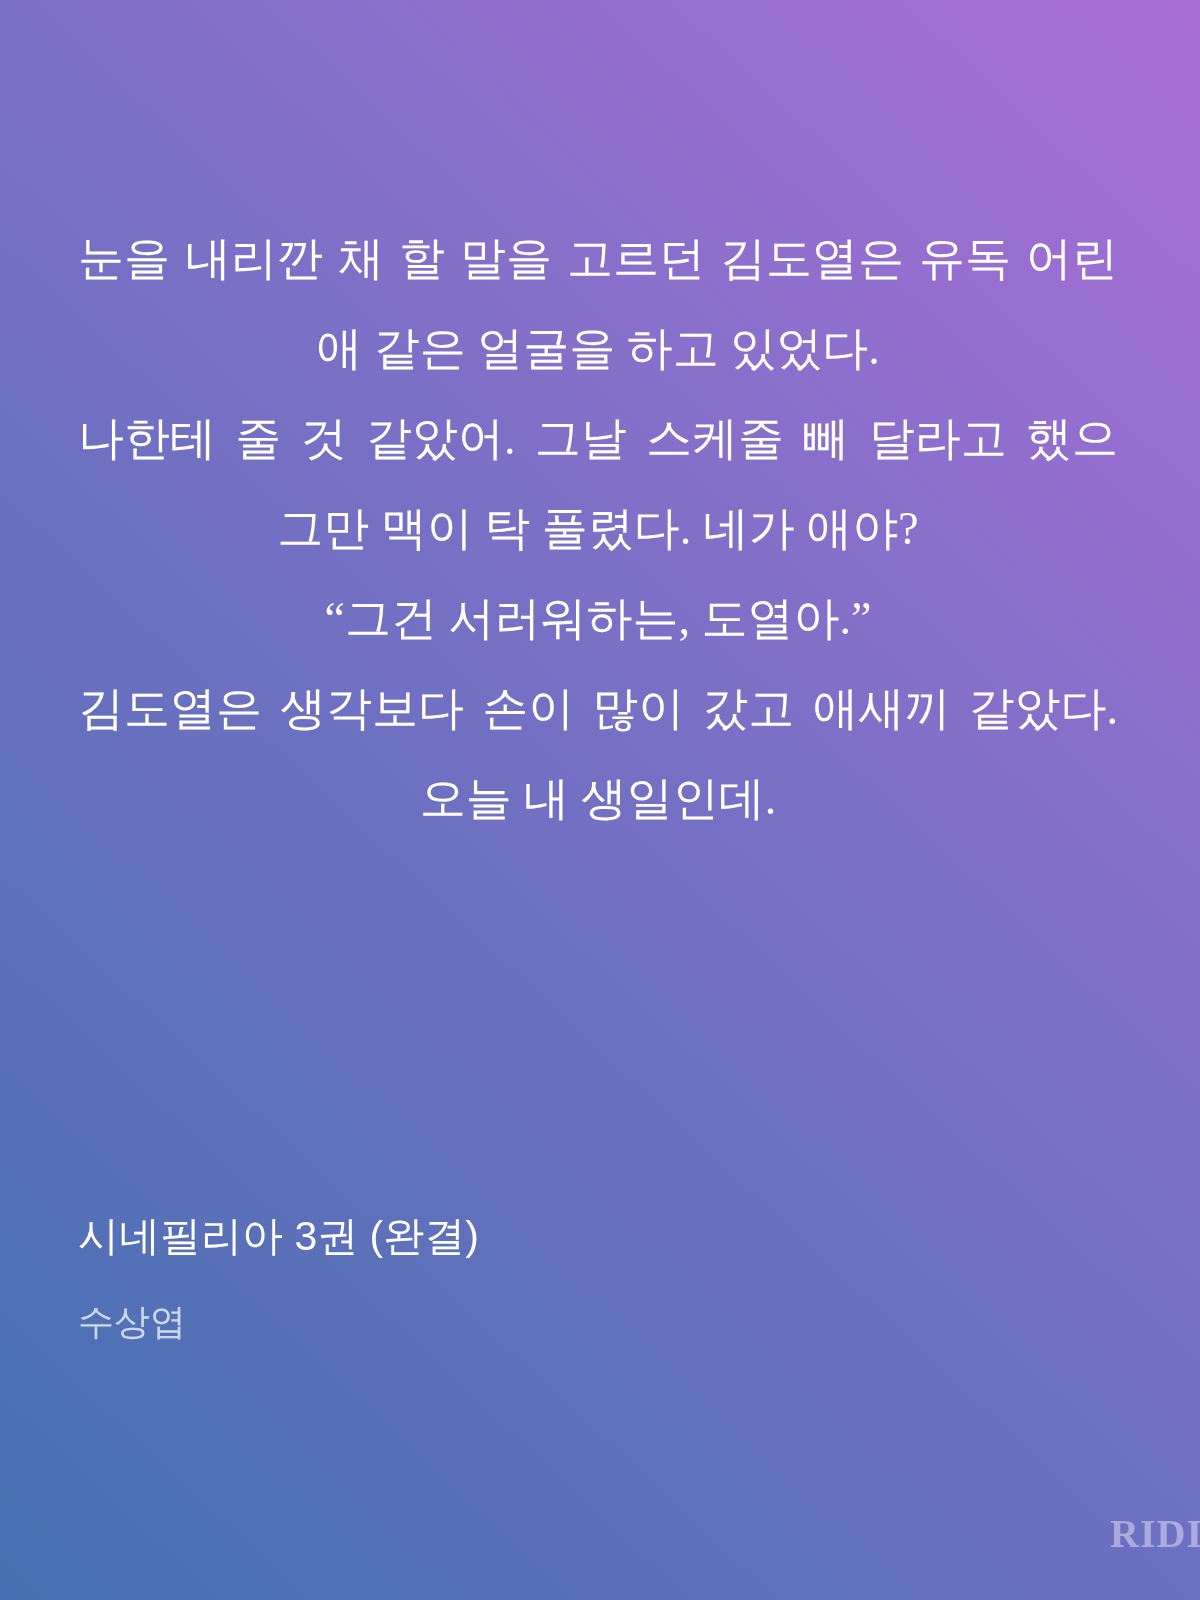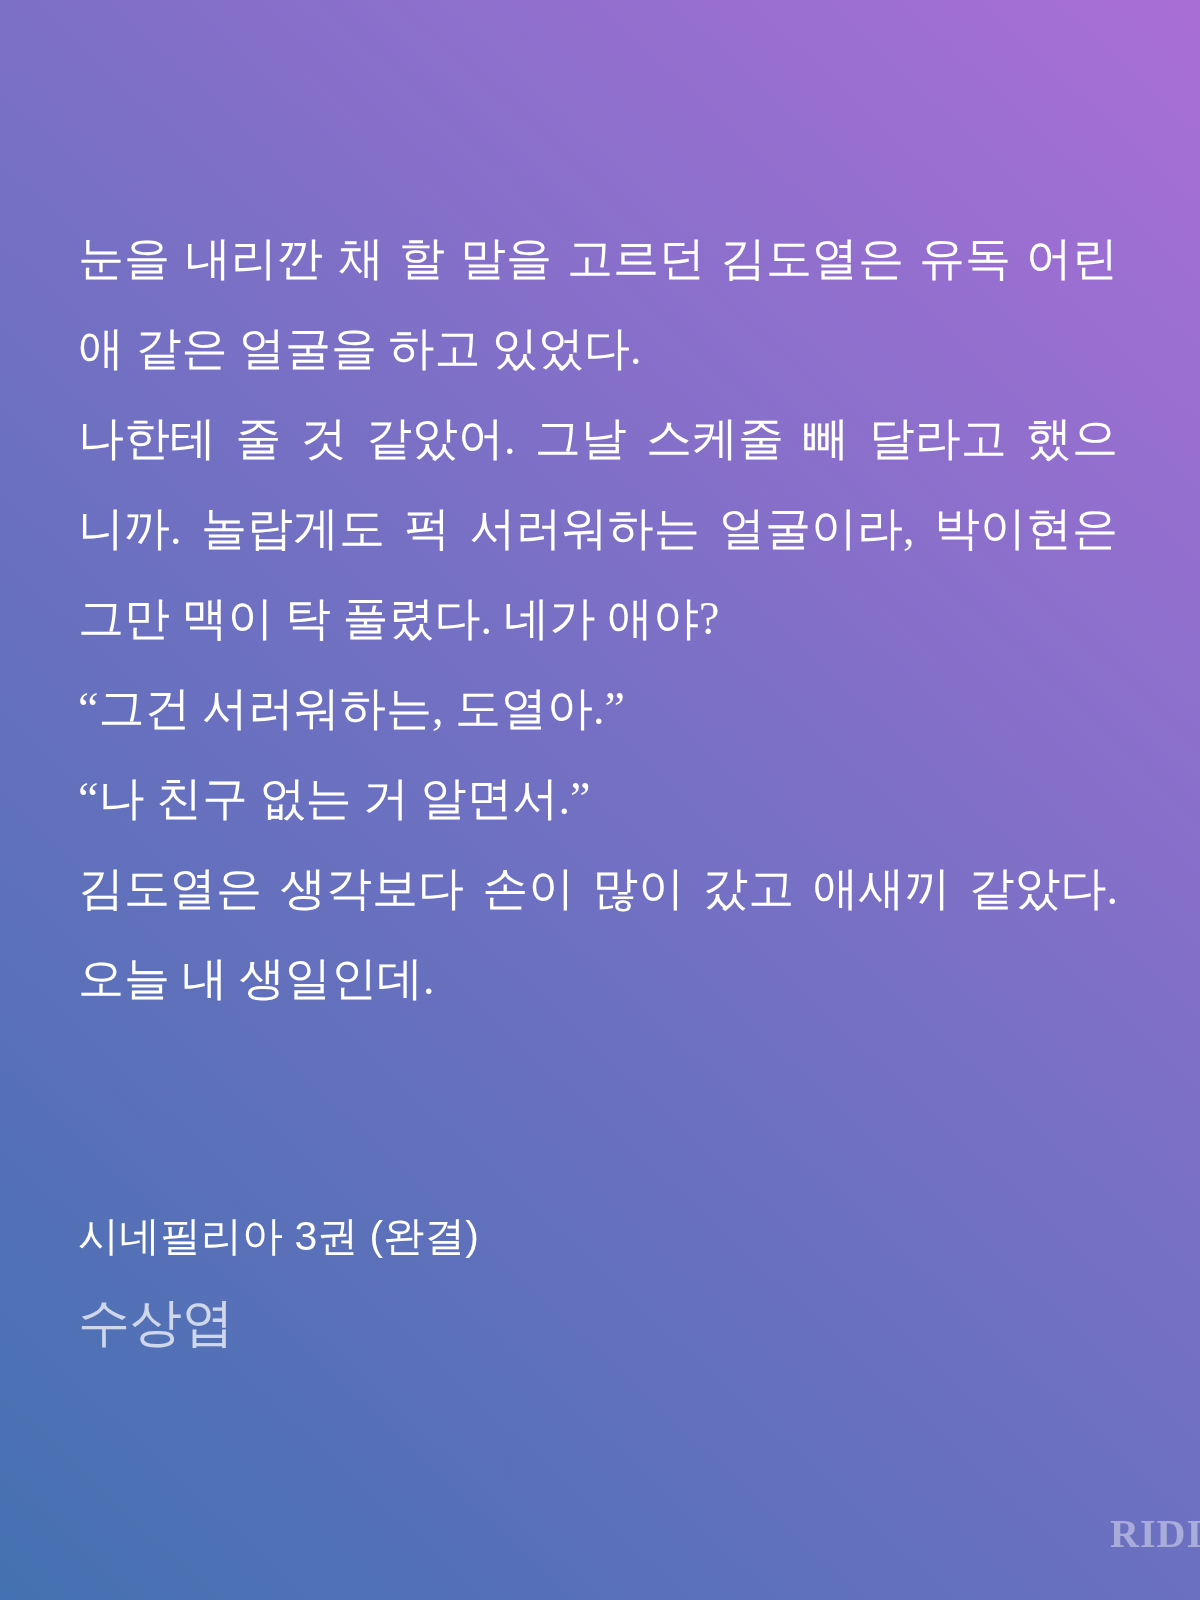--- a/index.html
+++ b/index.html
@@ -25,21 +25,21 @@
     width: 1040px;
     top: 214px;
     color: #ffffff;
     font-family: "Liberation Serif", "DejaVu Serif", serif;
     font-size: 46px;
     line-height: 90px;
     word-break: keep-all;
   }
   .quote .line {
     white-space: nowrap;
-    text-align: left;
+    text-align: center;
   }
   .quote .line.fill {
     white-space: normal;
     text-align: justify;
     text-align-last: justify;
   }
   .book-title {
     position: absolute;
     left: 78px;
     top: 1210px;
@@ -47,21 +47,21 @@
     font-size: 41px;
     line-height: 52px;
     font-weight: 400;
     text-align: right;
   }
   .book-author {
     position: absolute;
     left: 78px;
     top: 1296px;
     color: rgba(255, 255, 255, 0.72);
-    font-size: 52px;
+    font-size: 36px;
     line-height: 52px;
     font-weight: 400;
   }
   .brand-logo {
     position: absolute;
     right: 38px;
     top: 1510px;
     color: rgba(255, 255, 255, 0.42);
     font-family: Liberation Serif, serif;
     font-size: 40px;
@@ -72,24 +72,22 @@
 </style>
 </head>
 <body>
 
 <div class="card">
 
   <div class="quote">
     <div class="line fill">눈을 내리깐 채 할 말을 고르던 김도열은 유독 어린</div>
     <div class="line">애 같은 얼굴을 하고 있었다.</div>
     <div class="line fill">나한테 줄 것 같았어. 그날 스케줄 빼 달라고 했으</div>
-    <div class="line fill">니까. 놀랍게도 퍽 서러워하는 얼굴이라, 박이현은</div>
     <div class="line">그만 맥이 탁 풀렸다. 네가 애야?</div>
     <div class="line">“그건 서러워하는, 도열아.”</div>
-    <div class="line">“나 친구 없는 거 알면서.”</div>
     <div class="line fill">김도열은 생각보다 손이 많이 갔고 애새끼 같았다.</div>
     <div class="line">오늘 내 생일인데.</div>
   </div>
 
   <div class="book-title">시네필리아 3권 (완결)</div>
   <div class="book-author">수상엽</div>
 
   <div class="brand-logo">RIDI</div>
 
 </div>

